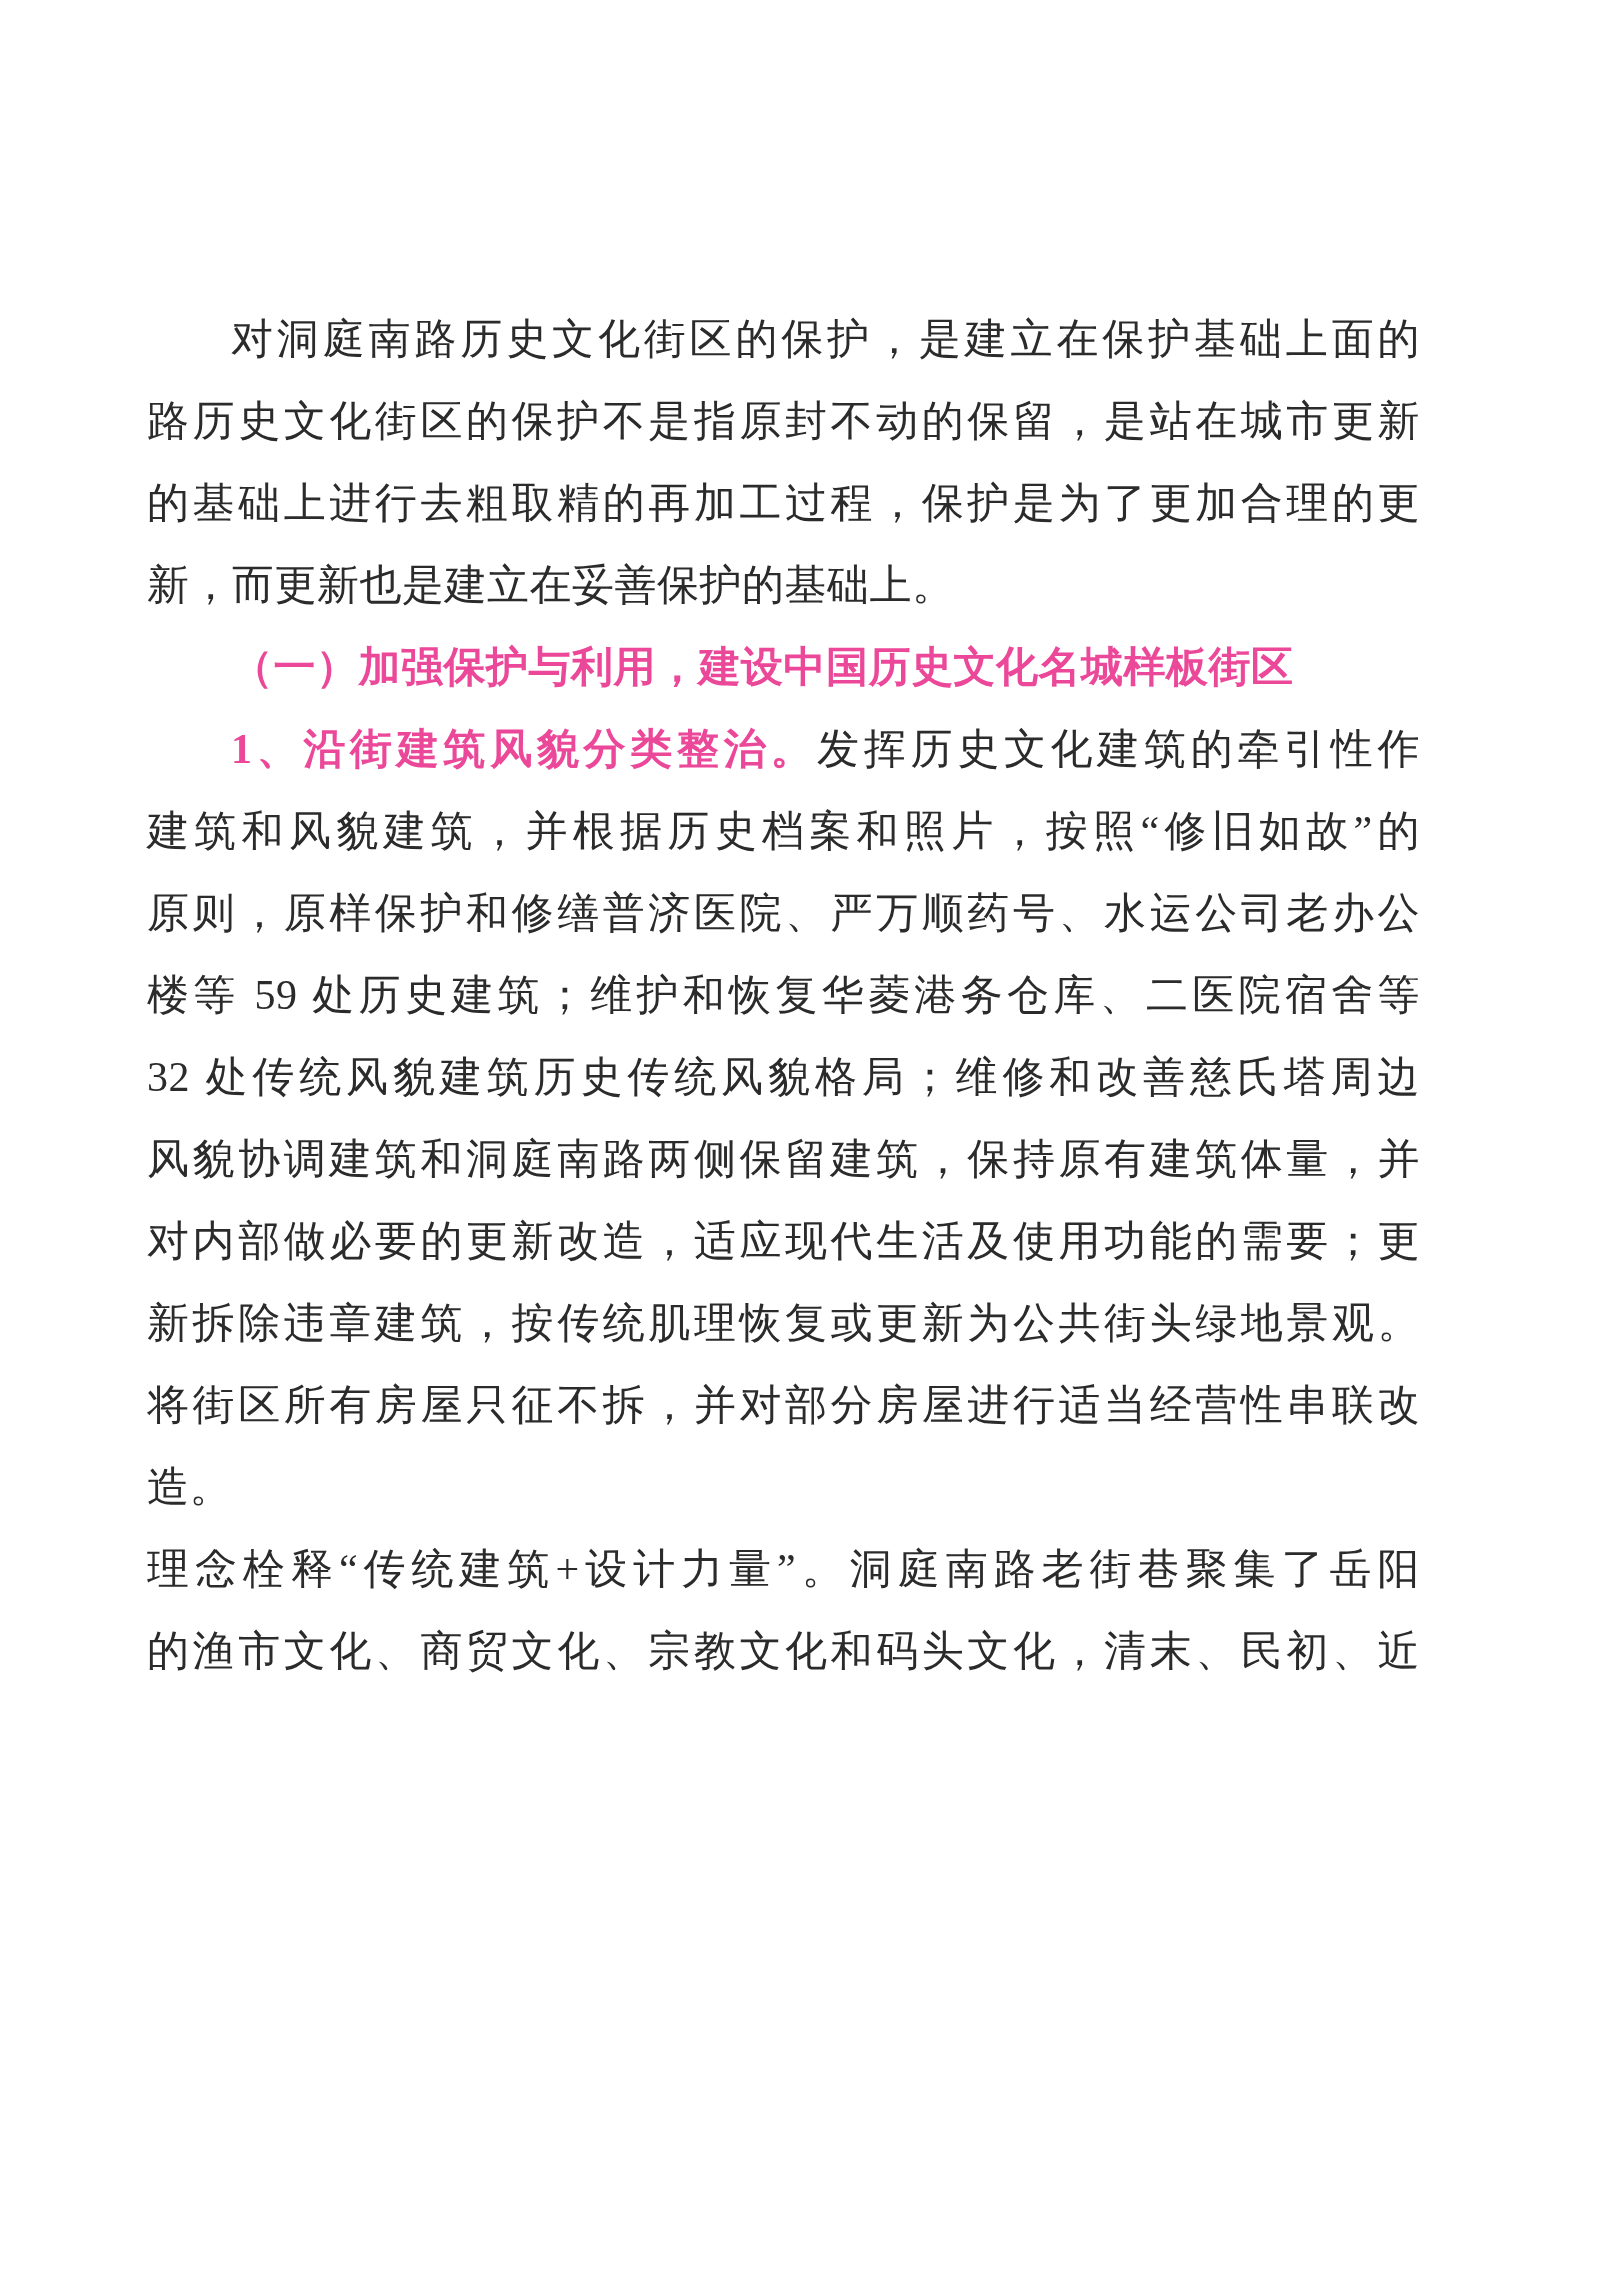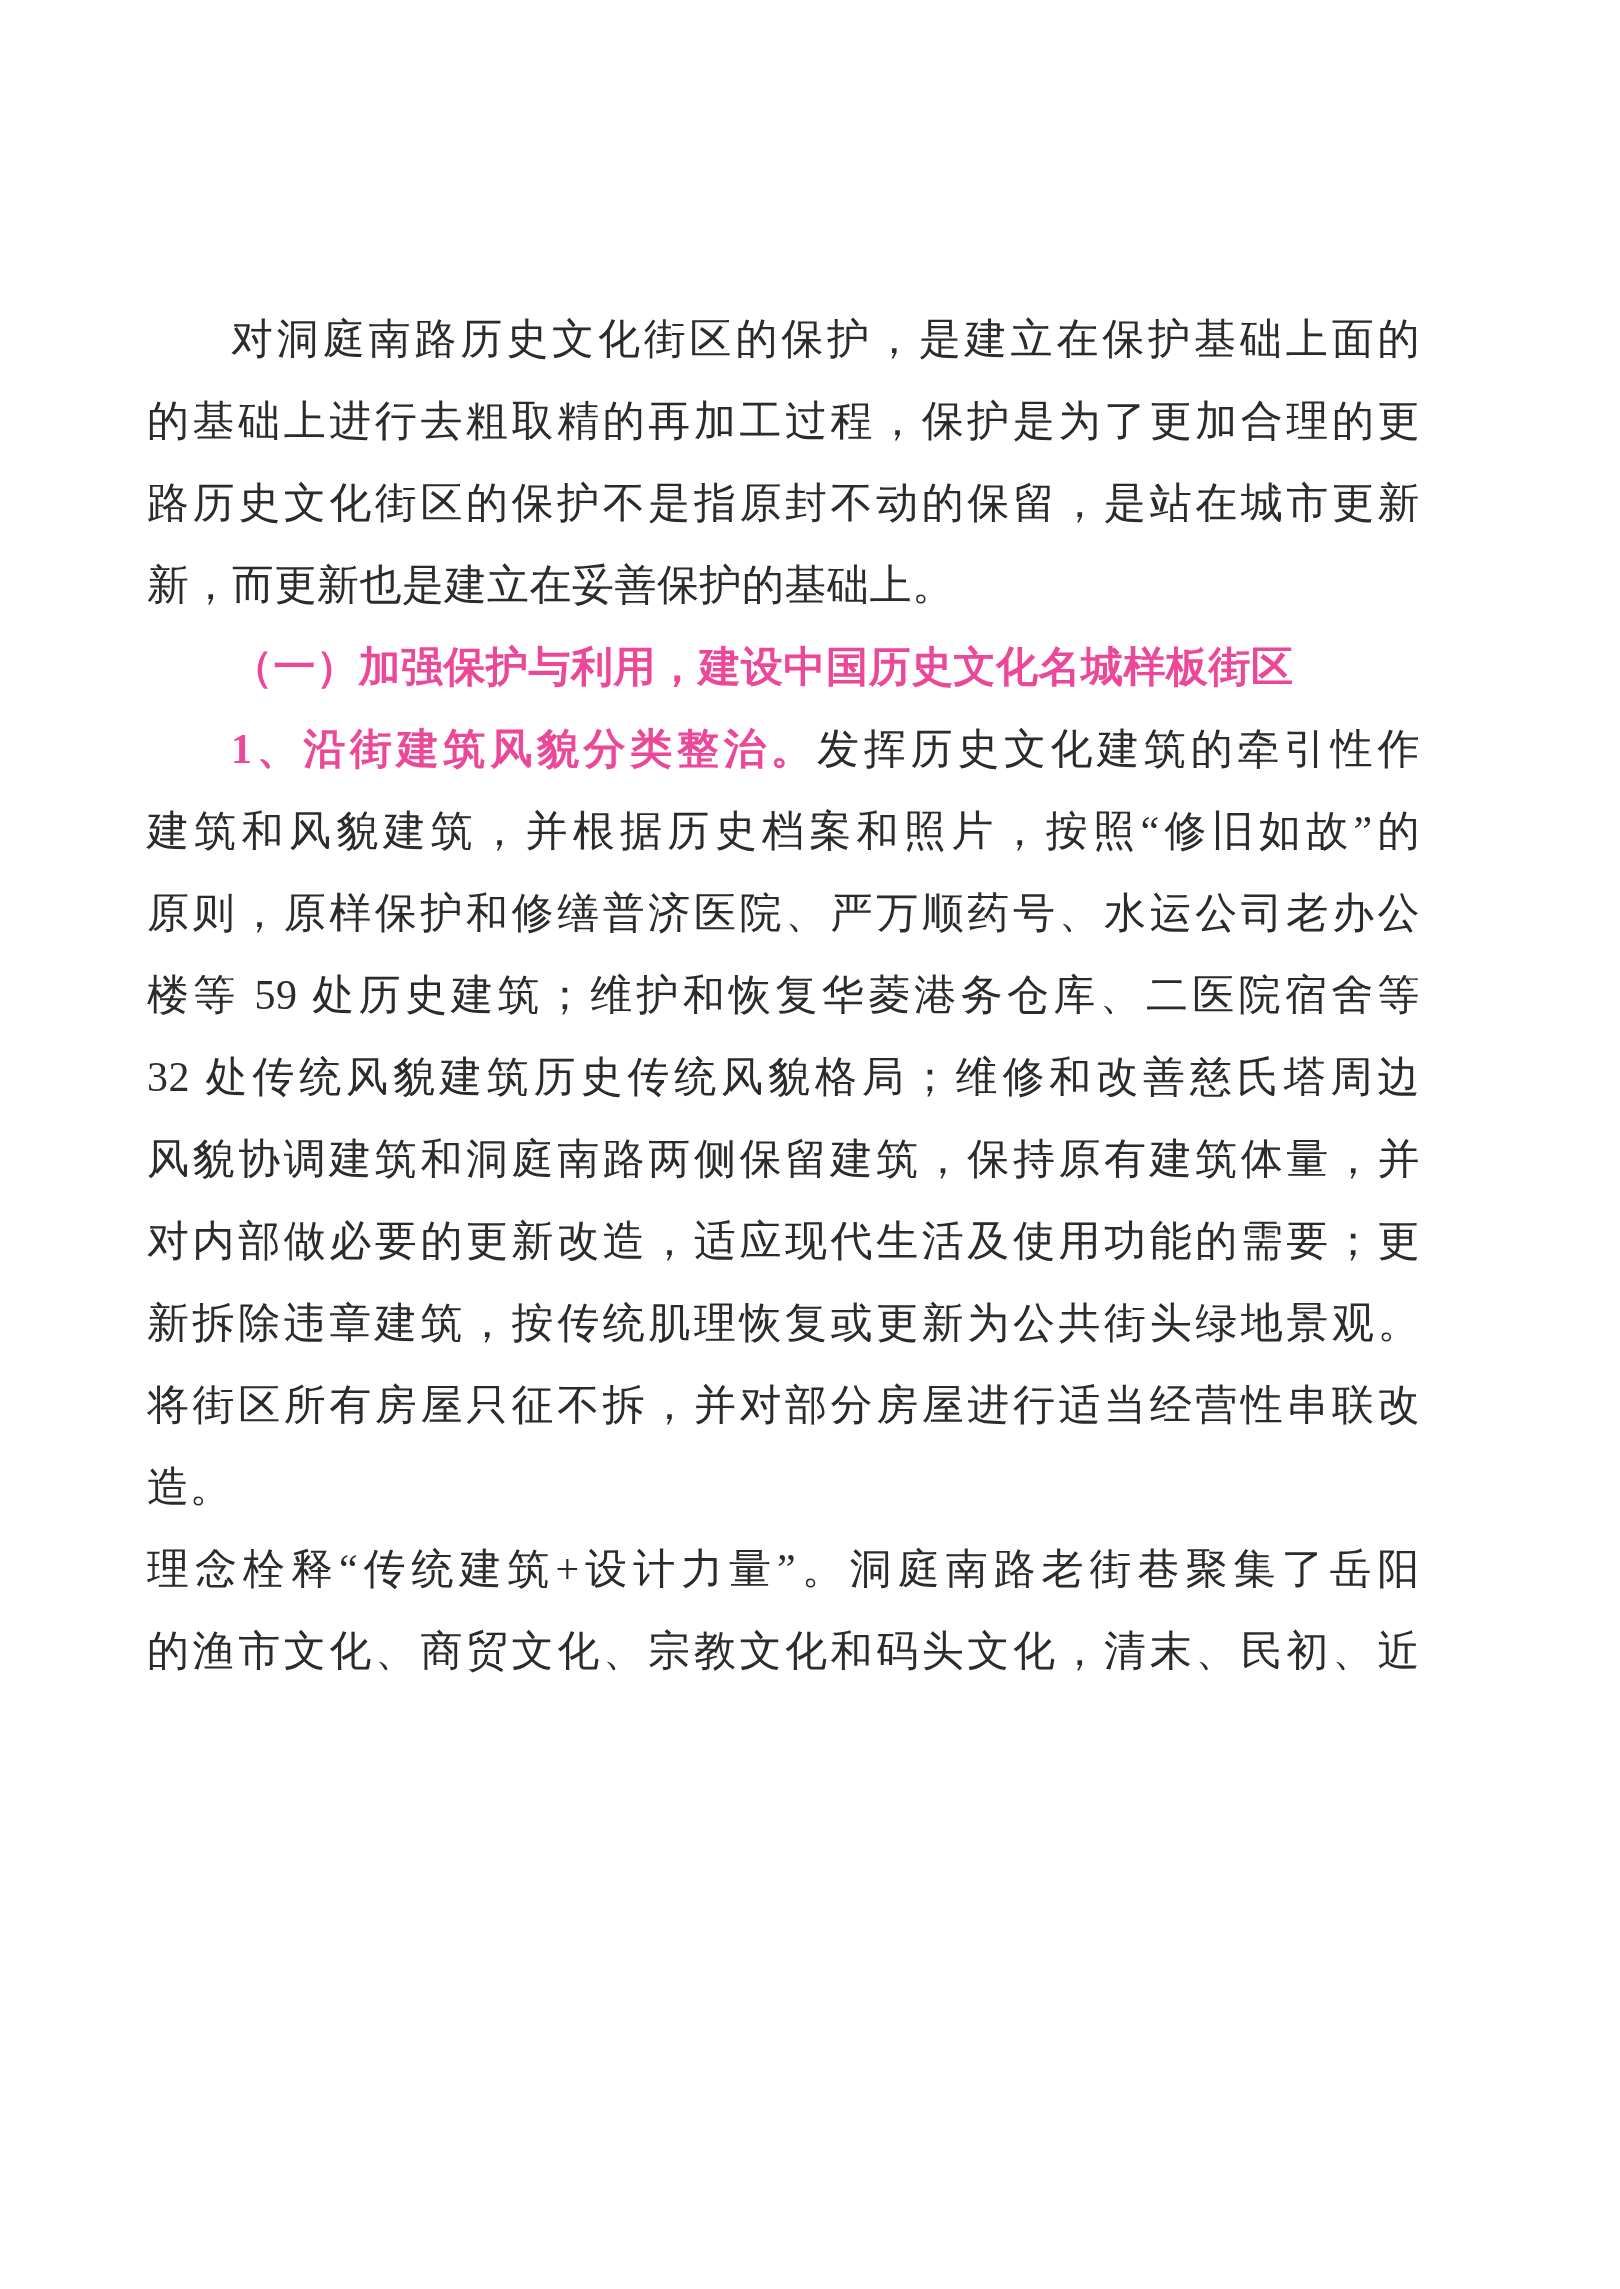--- a/index.html
+++ b/index.html
@@ -50,22 +50,22 @@
     color: #2b2b2b;
     font-family: "Liberation Serif", "DejaVu Serif", serif;
   }
 </style>
 </head>
 <body>
 
 <div class="page">
   <div class="text-block">
       <div class="line justify indent"><span class="run">对洞庭南路历史文化街区的保护，是建立在保护基础上面的</span></div>
+      <div class="line justify"><span class="run">路历史文化街区的保护不是指原封不动的保留，是站在城市更新</span></div>
       <div class="line justify"><span class="run">的基础上进行去粗取精的再加工过程，保护是为了更加合理的更</span></div>
-      <div class="line justify"><span class="run">路历史文化街区的保护不是指原封不动的保留，是站在城市更新</span></div>
       <div class="line"><span class="run">新，而更新也是建立在妥善保护的基础上。</span></div>
       <div class="line indent"><span class="run bold">（一）加强保护与利用，建设中国历史文化名城样板街区</span></div>
       <div class="line justify indent"><span class="run bold">1、沿街建筑风貌分类整治。</span><span class="run">发挥历史文化建筑的牵引性作</span></div>
       <div class="line justify"><span class="run">建筑和风貌建筑，并根据历史档案和照片，按照“修旧如故”的</span></div>
       <div class="line justify"><span class="run">原则，原样保护和修缮普济医院、严万顺药号、水运公司老办公</span></div>
       <div class="line justify"><span class="run">楼等 59 处历史建筑；维护和恢复华菱港务仓库、二医院宿舍等</span></div>
       <div class="line justify"><span class="run">32 处传统风貌建筑历史传统风貌格局；维修和改善慈氏塔周边</span></div>
       <div class="line justify"><span class="run">风貌协调建筑和洞庭南路两侧保留建筑，保持原有建筑体量，并</span></div>
       <div class="line justify"><span class="run">对内部做必要的更新改造，适应现代生活及使用功能的需要；更</span></div>
       <div class="line justify"><span class="run">新拆除违章建筑，按传统肌理恢复或更新为公共街头绿地景观。</span></div>

